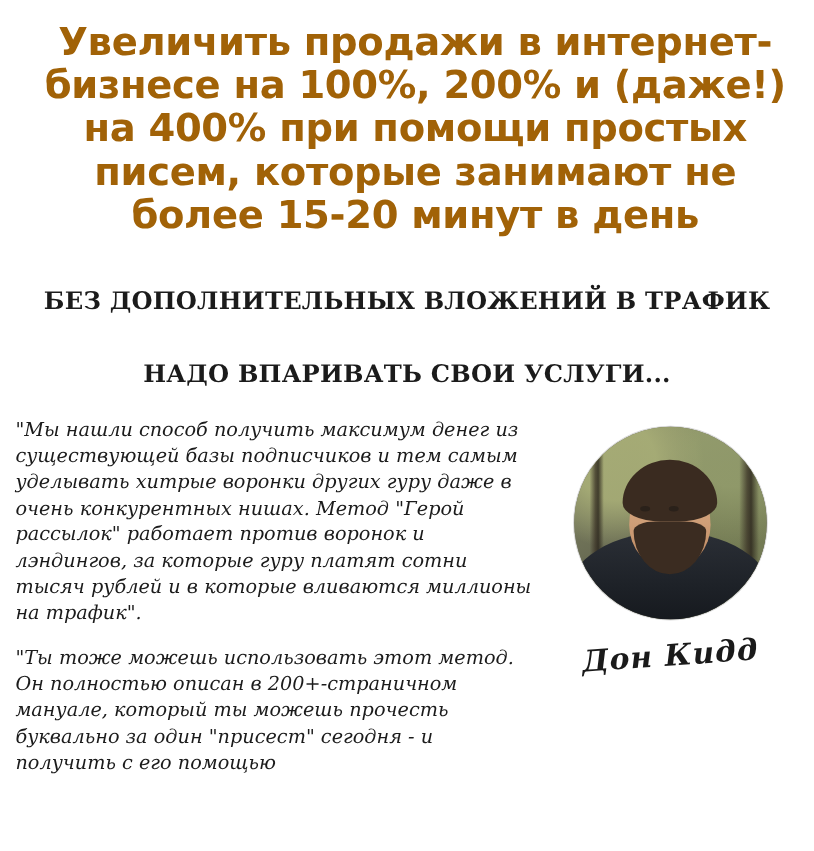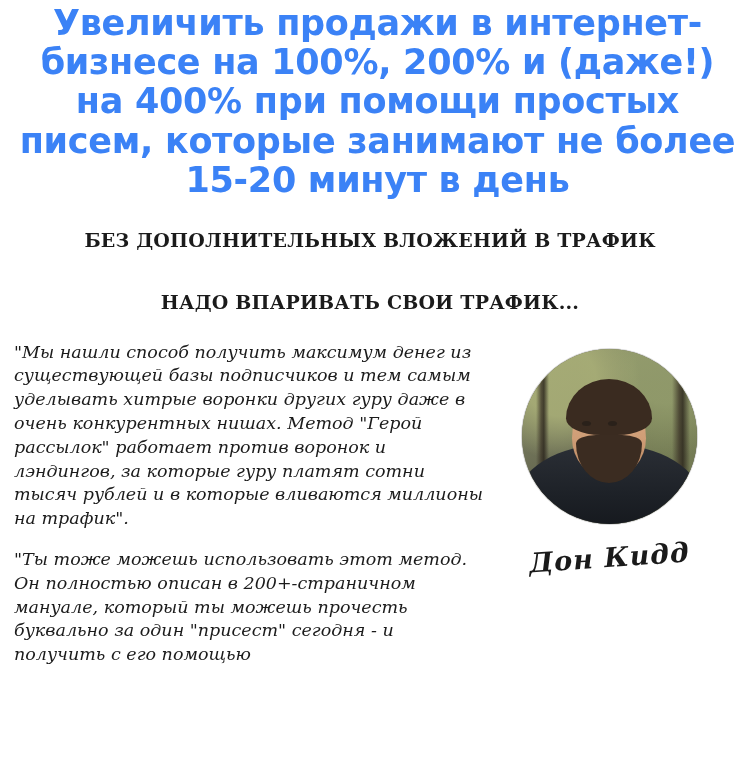--- a/index.html
+++ b/index.html
@@ -14,38 +14,38 @@
     color: #1a1a1a;
     overflow: hidden;
   }
   .page {
     position: relative;
     width: 740px;
     height: 774px;
     box-sizing: border-box;
   }
   .headline {
-    margin: 0;
+    margin: 16px;
     padding: 4px 3px 0 18px;
     text-align: center;
     font-family: "DejaVu Sans", sans-serif;
     font-weight: bold;
     font-size: 35px;
     line-height: 1.12;
     letter-spacing: -0.3px;
-    color: #3b82f6;
+    color: #a16207;
   }
   .subheads {
     padding: 16px 30px 0 30px;
     text-align: center;
   }
   .subhead {
     font-family: "DejaVu Serif", serif;
     font-weight: bold;
-    font-size: 19px;
+    font-size: 22px;
     line-height: 1.28;
     color: #1b1b1b;
     letter-spacing: 0.2px;
   }
   .subhead.s1 { margin: 12px 0 0 0; }
   .subhead.s2 { margin: 36px 0 0 0; }
   .subhead.s3 { margin: 38px 0 0 0; }
   .subhead .ln { display: block; }
 
   .testimonial-block {
@@ -199,21 +199,21 @@
     <span class="ln">помощи простых писем,</span>
     <span class="ln">которые занимают не более</span>
     <span class="ln">15-20 минут в день</span>
   </h1>
 
   <div class="subheads">
     <div class="subhead s1">
       <span class="ln">БЕЗ ДОПОЛНИТЕЛЬНЫХ ВЛОЖЕНИЙ В ТРАФИК</span>
     </div>
     <div class="subhead s3">
-      <span class="ln">НАДО ВПАРИВАТЬ СВОИ ТРАФИК...</span>
+      <span class="ln">НАДО ВПАРИВАТЬ СВОИ УСЛУГИ...</span>
     </div>
   </div>
 
   <div class="testimonial-block">
     <div class="quote-col">
       <p class="quote">"Мы нашли способ получить максимум денег из существующей базы подписчиков и тем самым уделывать хитрые воронки других гуру даже в очень конкурентных нишах. Метод "Герой рассылок" работает против воронок и лэндингов, за которые гуру платят сотни тысяч рублей и в которые вливаются миллионы на трафик".</p>
       <p class="quote">"Ты тоже можешь использовать этот метод. Он полностью описан в 200+-страничном мануале, который ты можешь прочесть буквально за один "присест" сегодня - и получить с его помощью</p>
     </div>
     <div class="photo-col">
       <div class="avatar">

